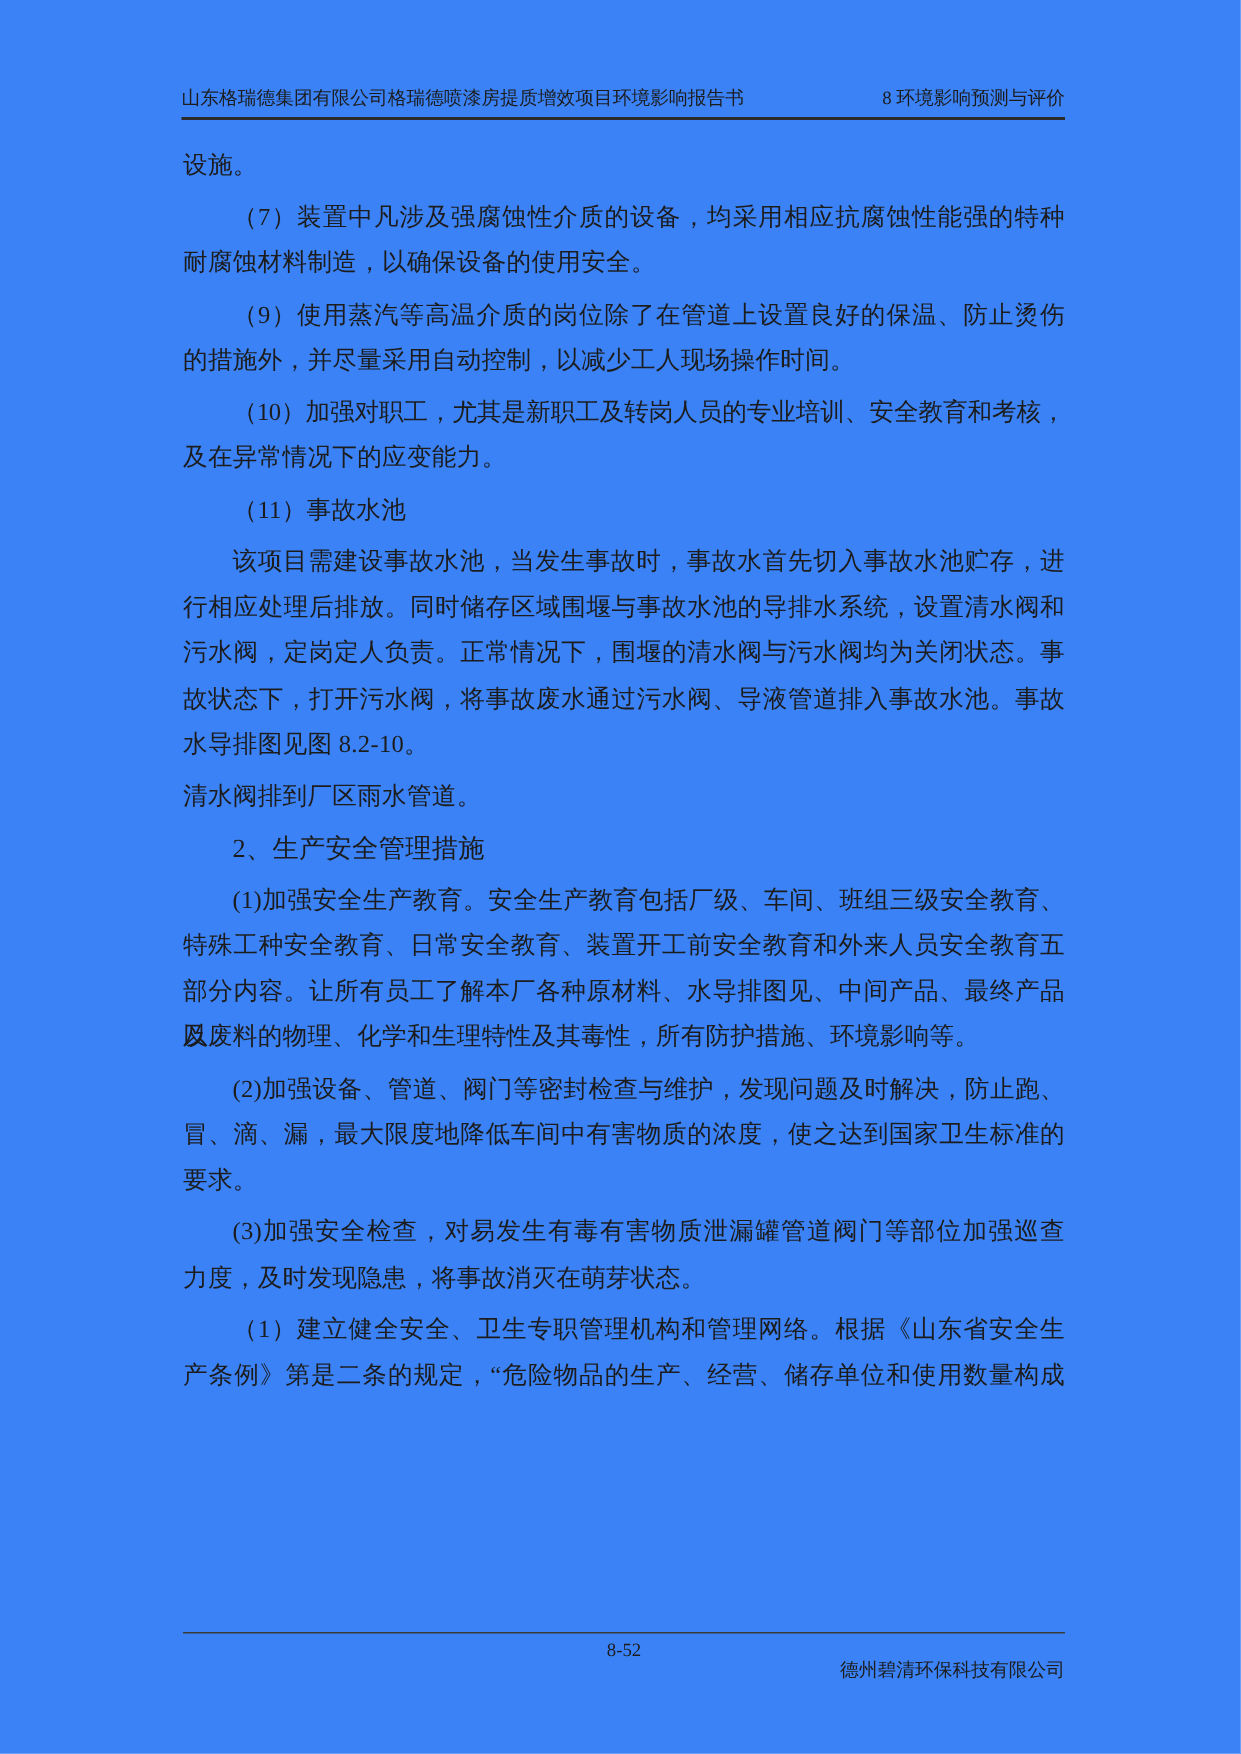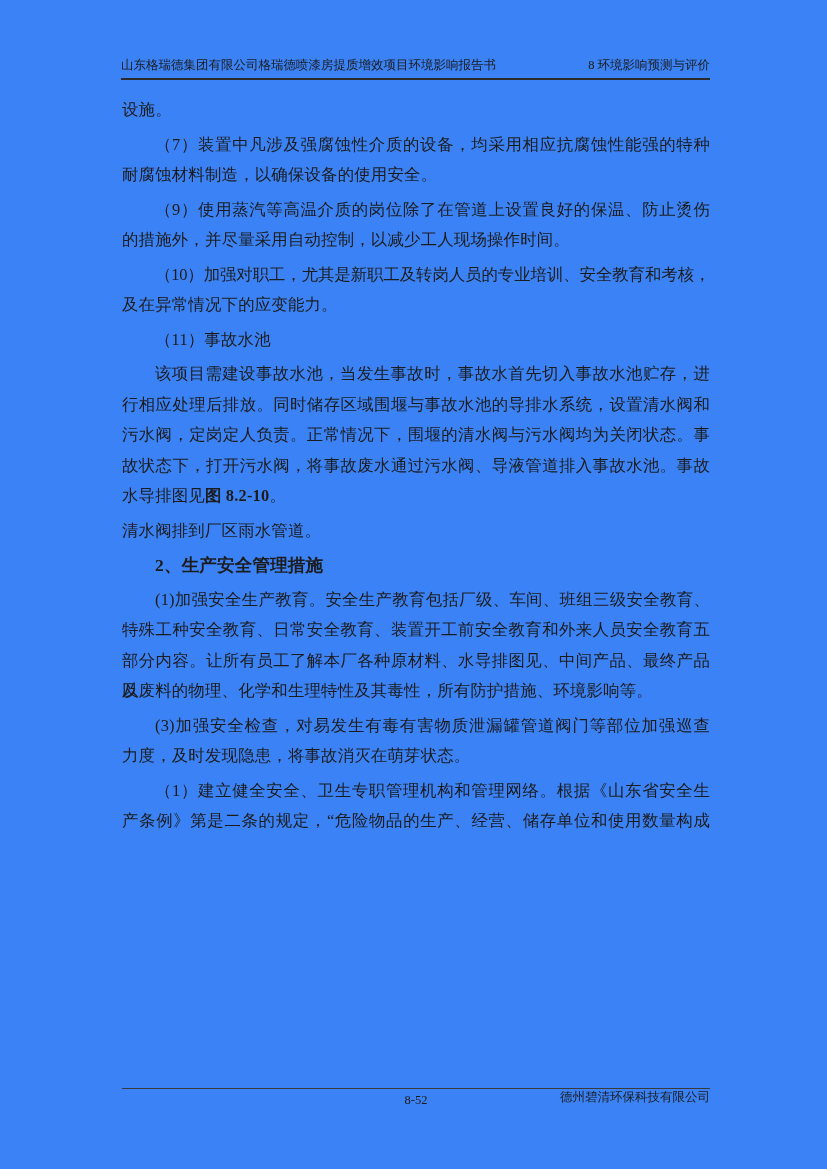--- a/index.html
+++ b/index.html
@@ -46,42 +46,42 @@
     text-align: left;
     letter-spacing: 0.2px;
   }
   .line.just {
     text-align: justify;
     text-align-last: justify;
     text-justify: inter-character;
   }
   .line.indent { padding-left: 33px; }
   .line.tight { letter-spacing: -0.4px; }
-  .b { font-weight: bold; }
+  .b { font-weight: normal; }
 
   
   .footer {
     position: absolute;
     left: 122px;
     top: 1088px;
     width: 588px;
     height: 26px;
     border-top: 1.5px solid #3a3a3a;
     font-size: 12.5px;
   }
   .pagenum {
     position: absolute;
     left: 50%;
     transform: translateX(-50%);
     top: 4px;
   }
   .company {
     position: absolute;
     right: 0;
-    top: 0;
+    top: 16px;
     white-space: nowrap;
     text-align: right;
   }
 </style>
 </head>
 <body>
 
 <div class="page">
 
   <div class="header">
@@ -121,20 +121,25 @@
       <div class="para heading">
         <div class="line indent"><span class="b">2、生产安全管理措施</span></div>
       </div>
       <div class="para">
         <div class="line just indent"><span>(1)加强安全生产教育。安全生产教育包括厂级、车间、班组三级安全教育、</span></div>
         <div class="line just"><span>特殊工种安全教育、日常安全教育、装置开工前安全教育和外来人员安全教育五</span></div>
         <div class="line just"><span>部分内容。让所有员工了解本厂各种原材料、水导排图见、中间产品、最终产品以</span></div>
         <div class="line"><span>及废料的物理、化学和生理特性及其毒性，所有防护措施、环境影响等。</span></div>
       </div>
       <div class="para">
+        <div class="line just indent"><span>(2)加强设备、管道、阀门等密封检查与维护，发现问题及时解决，防止跑、</span></div>
+        <div class="line just"><span>冒、滴、漏，最大限度地降低车间中有害物质的浓度，使之达到国家卫生标准的</span></div>
+        <div class="line"><span>要求。</span></div>
+      </div>
+      <div class="para">
         <div class="line just indent"><span>(3)加强安全检查，对易发生有毒有害物质泄漏罐管道阀门等部位加强巡查</span></div>
         <div class="line"><span>力度，及时发现隐患，将事故消灭在萌芽状态。</span></div>
       </div>
       <div class="para">
         <div class="line just indent"><span>（1）建立健全安全、卫生专职管理机构和管理网络。根据《山东省安全生</span></div>
         <div class="line just"><span>产条例》第是二条的规定，“危险物品的生产、经营、储存单位和使用数量构成</span></div>
       </div>
     </div>
 
   <div class="footer">

